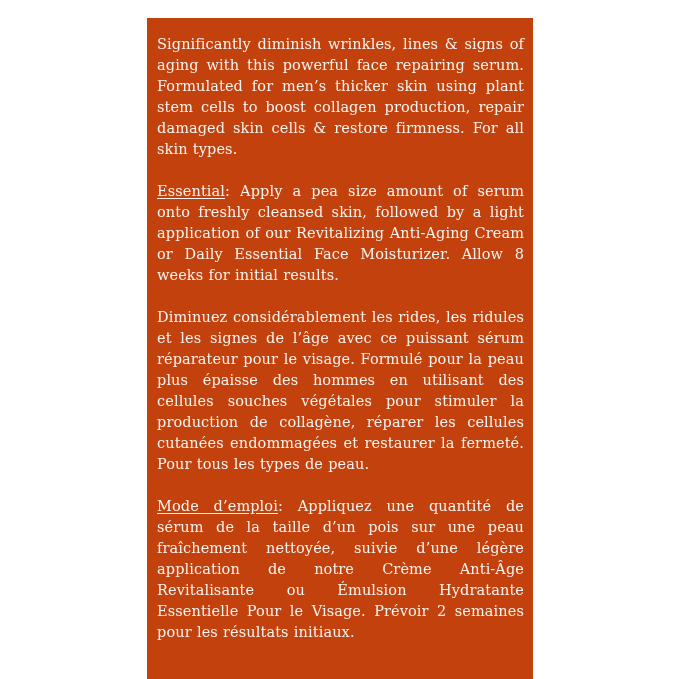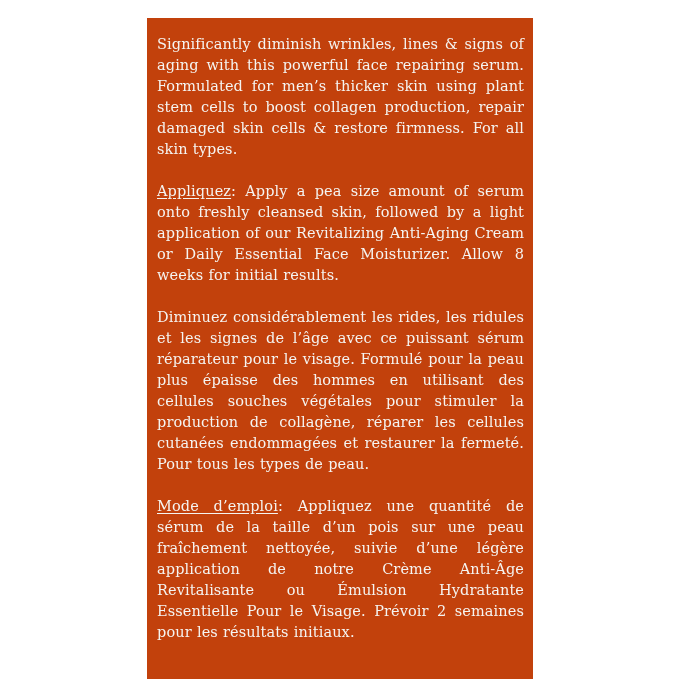--- a/index.html
+++ b/index.html
@@ -49,20 +49,20 @@
   }
 </style>
 </head>
 <body>
 
 <div class="stage">
   <div class="label-panel">
 
     <p class="label-paragraph"><span>Significantly diminish wrinkles, lines &amp; signs of aging with this powerful face repairing serum. Formulated for men’s thicker skin using plant stem cells to boost collagen production, repair damaged skin cells &amp; restore firmness. For all skin types.</span></p>
 
-    <p class="label-paragraph"><span class="paragraph-heading">Appliquez</span><span>: Apply a pea size amount of serum onto freshly cleansed skin, followed by a light application of our Revitalizing Anti-Aging Cream or Daily Essential Face Moisturizer. Allow 8 weeks for initial results.</span></p>
+    <p class="label-paragraph"><span class="paragraph-heading">Essential</span><span>: Apply a pea size amount of serum onto freshly cleansed skin, followed by a light application of our Revitalizing Anti-Aging Cream or Daily Essential Face Moisturizer. Allow 8 weeks for initial results.</span></p>
 
     <p class="label-paragraph"><span>Diminuez considérablement les rides, les ridules et les signes de l’âge avec ce puissant sérum réparateur pour le visage. Formulé pour la peau plus épaisse des hommes en utilisant des cellules souches végétales pour stimuler la production de collagène, réparer les cellules cutanées endommagées et restaurer la fermeté. Pour tous les types de peau.</span></p>
 
     <p class="label-paragraph"><span class="paragraph-heading">Mode d’emploi</span><span>: Appliquez une quantité de sérum de la taille d’un pois sur une peau fraîchement nettoyée, suivie d’une légère application de notre Crème Anti-Âge Revitalisante ou Émulsion Hydratante Essentielle Pour le Visage. Prévoir 2 semaines pour les résultats initiaux.</span></p>
 
   </div>
 </div>
 
 </body></html>

